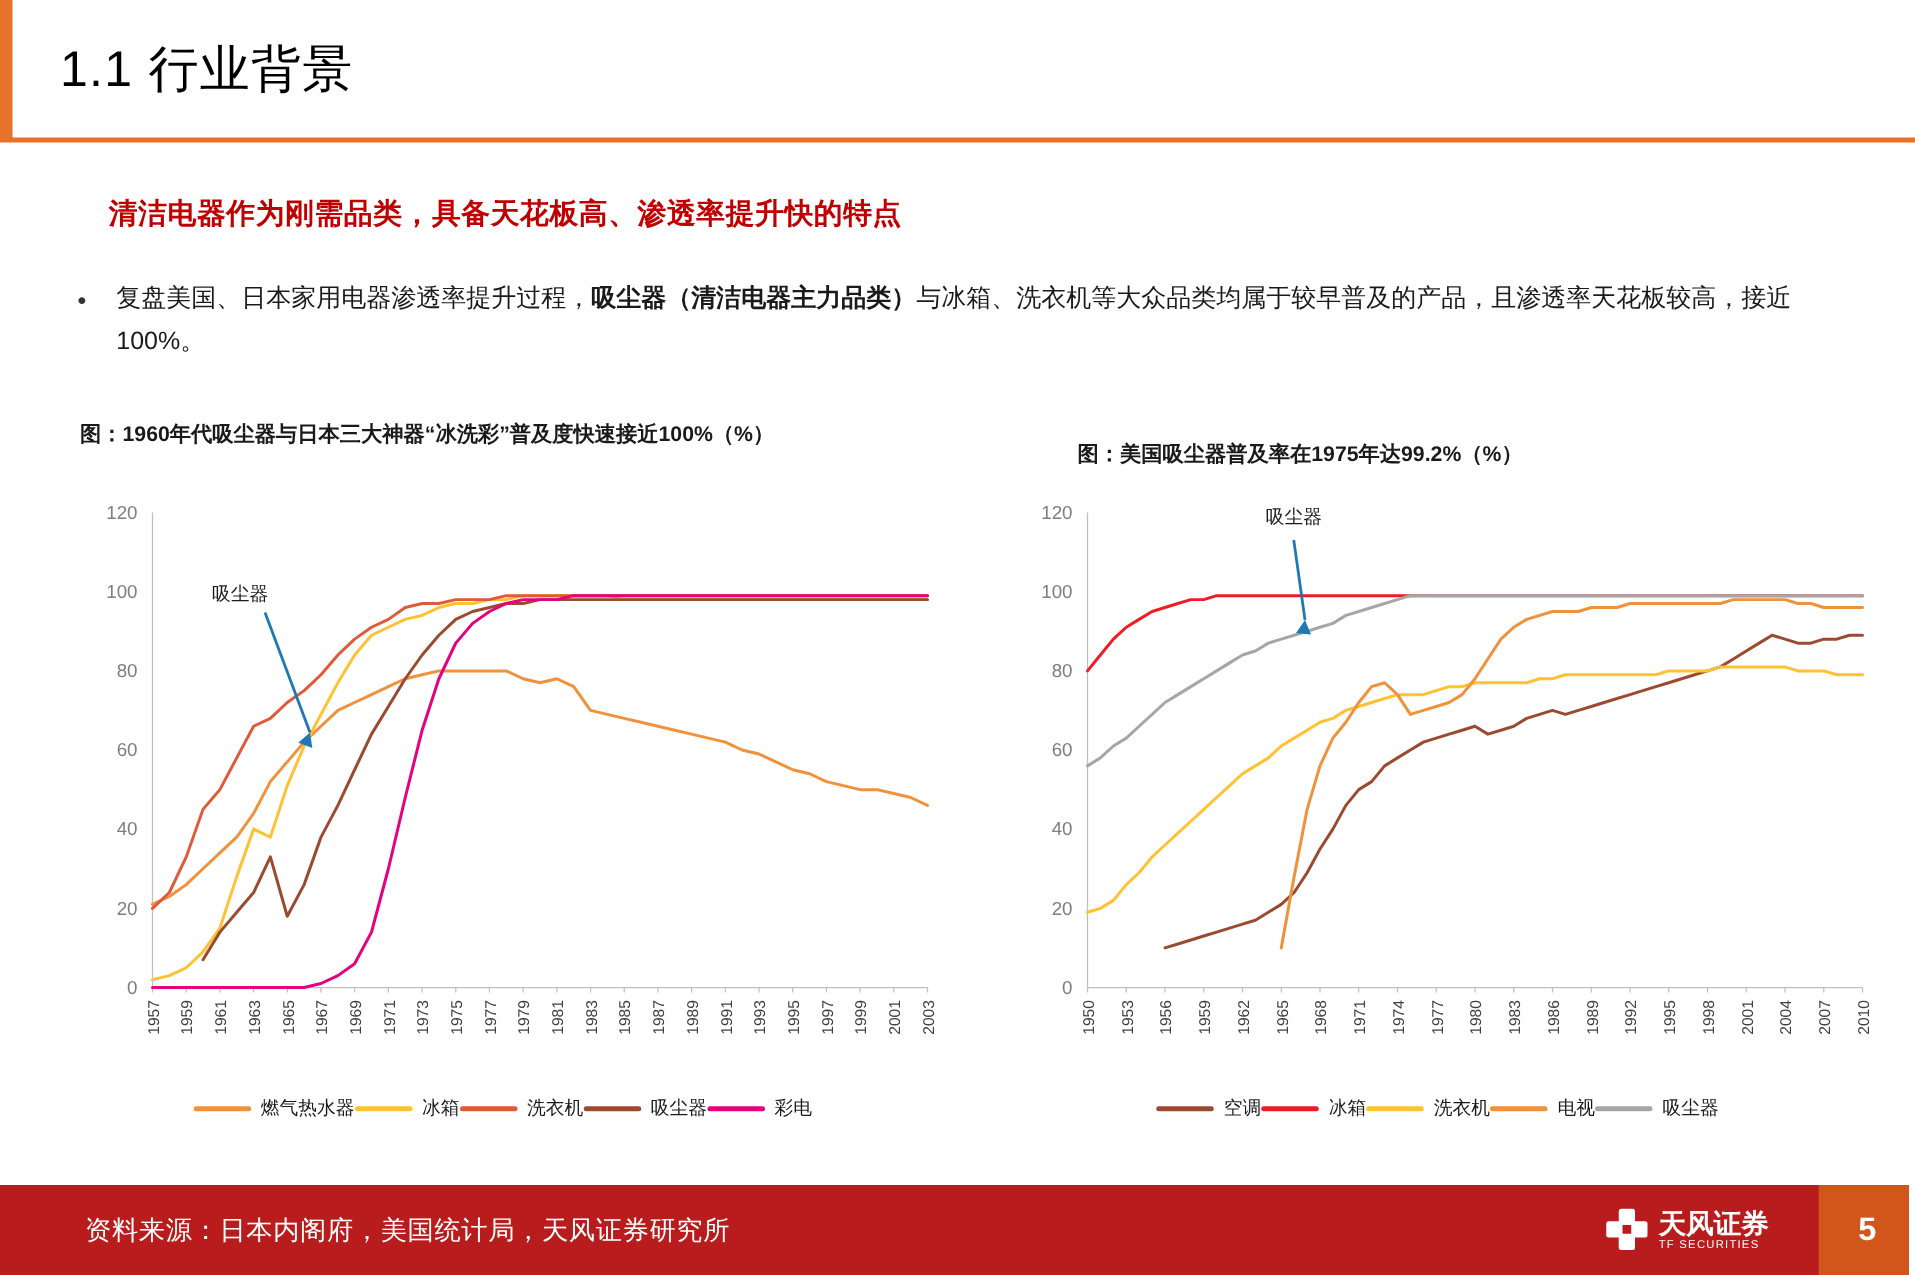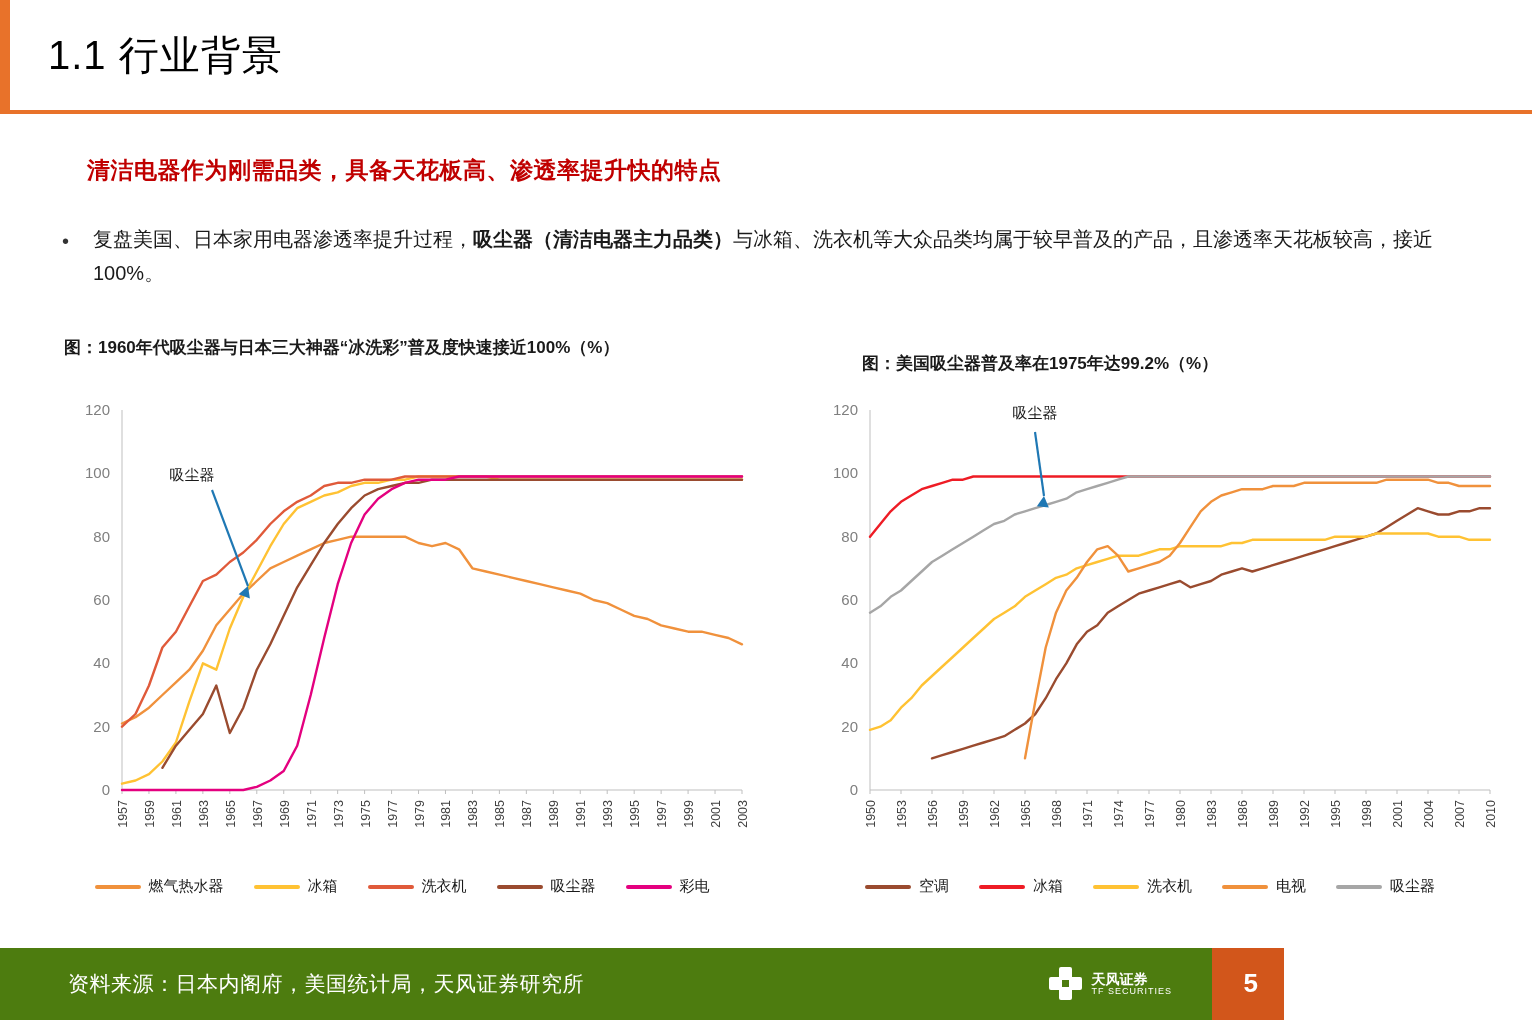--- a/index.html
+++ b/index.html
@@ -43,43 +43,43 @@
   .chart{position:absolute;}
   #chart-left{left:52px;top:390px;width:700px;height:510px;}
   #chart-right{left:800px;top:390px;width:700px;height:510px;}
   .plot{position:absolute;left:0;top:0;width:100%;height:100%;}
   svg{display:block;}
   .ytick{font-size:15px;fill:#7f7f7f;text-anchor:end;font-family:"Liberation Sans",sans-serif;}
   .xtick{font-size:12.5px;fill:#404040;font-family:"Liberation Sans",sans-serif;}
   .anno{font-size:15px;fill:#1a1a1a;font-family:"Liberation Sans",sans-serif;text-anchor:middle;}
   .legend-row{
     position:absolute;bottom:4px;left:0;width:100%;
-    display:flex;justify-content:center;align-items:flex-start;gap:30px;
+    display:flex;justify-content:center;align-items:flex-start;
     font-size:15px;color:#1a1a1a;
   }
   .lg{display:flex;align-items:center;gap:8px;}
   .lg i{display:block;width:46px;height:4px;border-radius:2px;}
   
   .footer{
-    position:absolute;left:0;bottom:0;width:1284px;height:72px;background:#4d7c0f;
+    position:absolute;left:0;bottom:0;width:1492px;height:72px;background:#b91c1c;padding-left:35px;
   }
   .footer-src{
     position:absolute;left:68px;top:22px;font-size:21px;color:#ffffff;letter-spacing:.5px;
   }
   .page-num{
     position:absolute;right:26px;top:20px;font-size:26px;color:#ffffff;font-weight:bold;
   }
   .brand{
     position:absolute;right:112px;top:12px;height:48px;display:flex;align-items:center;gap:8px;
   }
   .brand .mark{width:34px;height:34px;position:relative;}
   .brand .mark span{
     position:absolute;width:13px;height:13px;background:#ffffff;border-radius:2px;
   }
-  .brand .b-name{color:#ffffff;font-size:14px;font-weight:bold;line-height:1;}
+  .brand .b-name{color:#ffffff;font-size:22px;font-weight:bold;line-height:1;}
   .brand .b-sub{color:#ffffff;font-size:9px;letter-spacing:1px;}
   .footer-dark{
     position:absolute;right:0;bottom:0;width:72px;height:72px;background:#d2561b;
   }
 </style>
 </head>
 <body>
 
 <div class="left-accent"></div>
 <div class="slide-title">1.1 行业背景</div>

